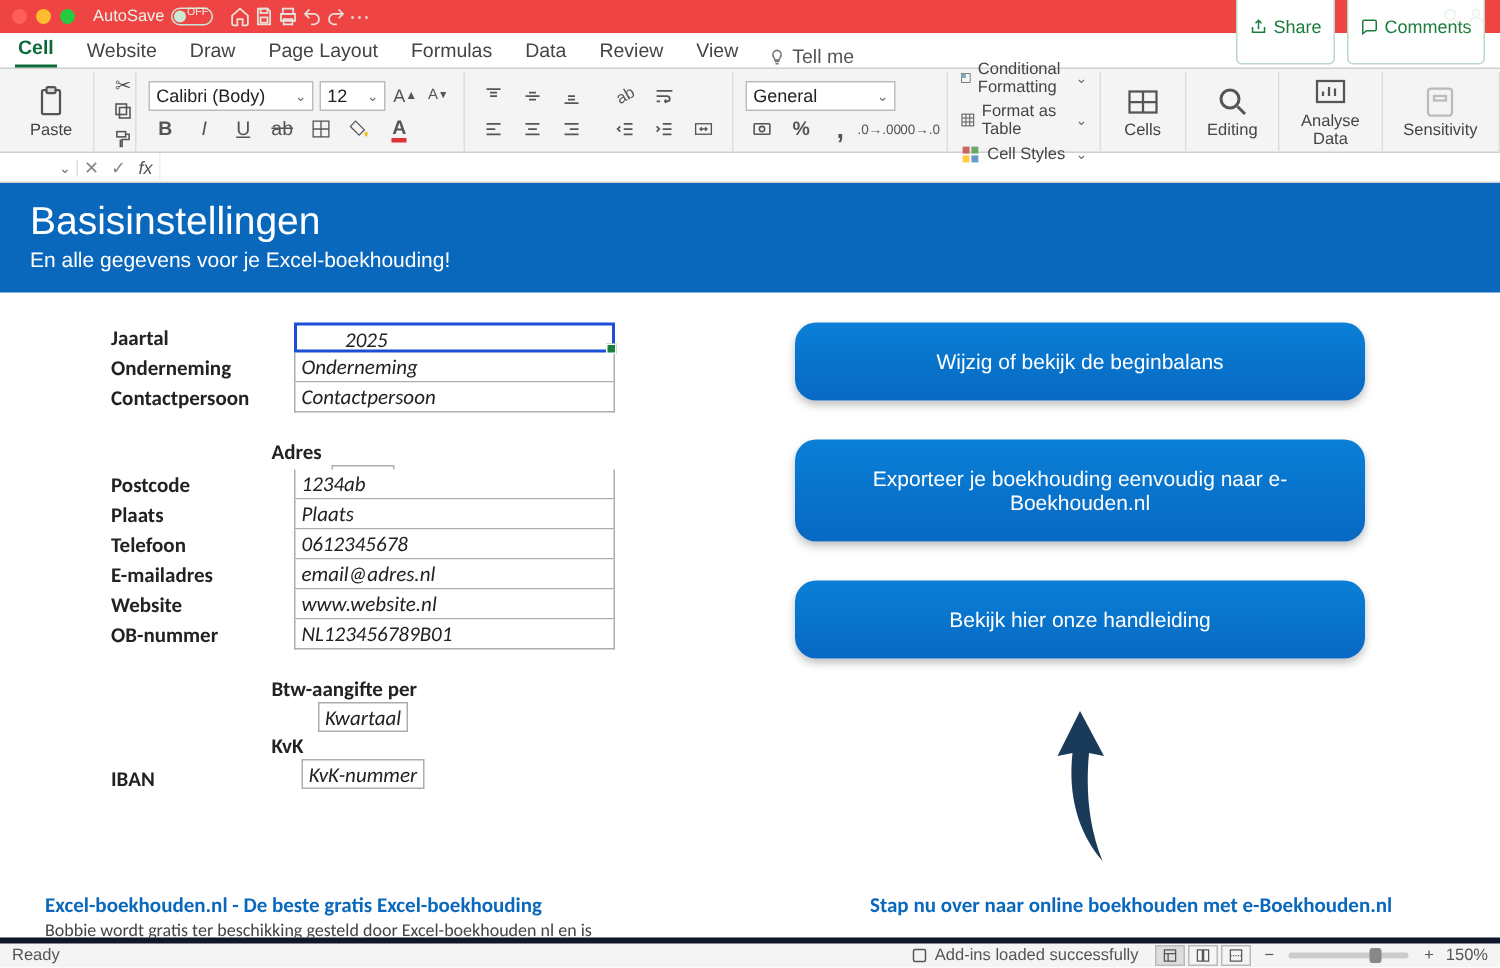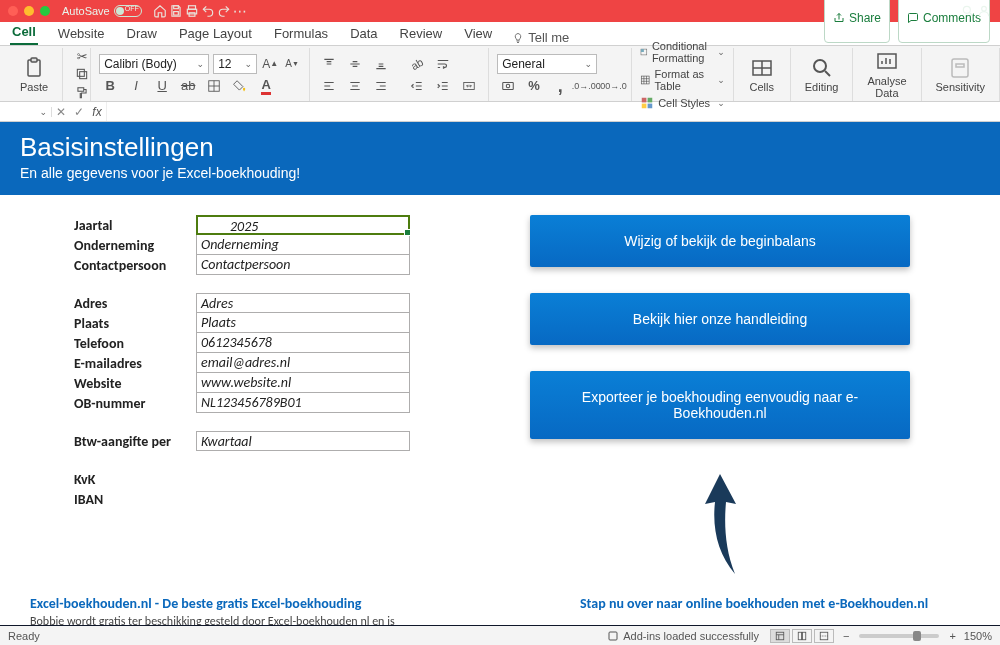--- a/index.html
+++ b/index.html
@@ -45,35 +45,35 @@
   .fbtn { width: 18px; text-align: center; color: #888; }
   .fx { font-style: italic; color:#555; }
   
   .sheet { height: calc(645px - 22px - 24px - 56px - 20px - 20px); overflow: hidden; background: #fff; }
   .banner { background: #0a68bc; color: #fff; padding: 10px 20px 14px; }
   .banner h1 { font-weight: 400; font-size: 26px; margin-bottom: 2px; }
   .banner .sub { font-size: 14px; }
   .content { display: flex; padding: 20px 10px 10px 30px; gap: 40px; }
   .left { width: 380px; }
   .frow { display: flex; align-items: center; height: 20px; font-size: 14px; margin-left: 44px; }
-  .frow.gap { margin-top: 18px; }
+  .frow.gap { margin-top: 18px; flex-direction: column; }
   .flab { width: 122px; font-weight: 700; font-family: Calibri, Arial, sans-serif; }
   .fval { flex: 1; font-style: italic; font-family: Calibri, Arial, sans-serif; border: 1px solid #aeadad; border-top: none; padding: 0 4px; height: 20px; line-height: 19px; background:#fff; font-size:14px; }
   .frow.first .fval { border-top: 1px solid #aeadad; }
-  .frow.sel .fval { border: 2px solid #4d7c0f; position: relative; padding-left: 32px; }
+  .frow.sel .fval { border: 2px solid #1d4ed8; position: relative; padding-left: 32px; }
   .frow.sel .fval::after { content:""; position:absolute; right:-3px; bottom:-3px; width:5px; height:5px; background:#1a7d3d; border:1px solid #fff;}
   .right { flex: 1; display: flex; flex-direction: column; align-items: center; padding-top: 0; }
-  .bluebtn { width: 380px; background: linear-gradient(#0a7fd6,#0769c3); color:#fff; text-align:center; padding: 18px 10px; border-radius: 2px; margin-bottom: 26px; font-size: 14px; box-shadow: 0 3px 6px rgba(0,0,0,.25); cursor:pointer; }
+  .bluebtn { width: 380px; background: linear-gradient(#0a7fd6,#0769c3); color:#fff; text-align:center; padding: 18px 10px; border-radius: 14px; margin-bottom: 26px; font-size: 14px; box-shadow: 0 3px 6px rgba(0,0,0,.25); cursor:pointer; }
   .arrow { margin-top: 4px; width: 60px; height: 110px; }
   .footer-links { display:flex; padding: 6px 30px 0; gap: 90px; font-family: Calibri, Arial, sans-serif; }
   .flink { color:#0a68bc; font-size:14px;font-weight:bold; }
   .ftxt { font-size:12px; color:#444; white-space:nowrap; overflow:hidden; }
   .fl-col { display:flex; flex-direction:column; gap:2px; }
   
-  .status { height: 20px; background: #f4f4f4; border-top: 1px solid #0f172a; display: flex; align-items: center; font-size: 11px; padding: 0 8px; color:#555; }
+  .status { height: 20px; background: #f4f4f4; border-top: 4px solid #0f172a; display: flex; align-items: center; font-size: 11px; padding: 0 8px; color:#555; }
   .status .sp { flex:1; }
   .viewbtn { width:20px; height:14px; border:1px solid #bbb; margin:0 1px; display:inline-flex; align-items:center; justify-content:center;}
   .viewbtn.active { background:#ddd; }
   .zoomslider { width:80px; height:4px; background:#ccc; margin:0 6px; position:relative; border-radius:2px;}
   .zoomslider::after { content:""; position:absolute; right:18px; top:-3px; width:8px; height:10px; background:#888; border-radius:2px;}
   svg { display:block; }
 </style>
 </head>
 <body>
 
@@ -414,20 +414,24 @@
         </div>
       <div class="frow">
           <div class="flab">Contactpersoon</div>
           <div class="fval">Contactpersoon</div>
         </div>
       <div class="frow first gap">
           <div class="flab">Adres</div>
           <div class="fval">Adres</div>
         </div>
       <div class="frow">
+          <div class="flab">Postcode</div>
+          <div class="fval">1234ab</div>
+        </div>
+      <div class="frow">
           <div class="flab">Plaats</div>
           <div class="fval">Plaats</div>
         </div>
       <div class="frow">
           <div class="flab">Telefoon</div>
           <div class="fval">0612345678</div>
         </div>
       <div class="frow">
           <div class="flab">E-mailadres</div>
           <div class="fval">email@adres.nl</div>
@@ -439,29 +443,30 @@
       <div class="frow">
           <div class="flab">OB-nummer</div>
           <div class="fval">NL123456789B01</div>
         </div>
       <div class="frow first gap">
           <div class="flab">Btw-aangifte per</div>
           <div class="fval">Kwartaal</div>
         </div>
       <div class="frow first gap">
           <div class="flab">KvK</div>
+          <div class="fval">KvK-nummer</div>
         </div>
       <div class="frow">
           <div class="flab">IBAN</div>
         </div>
     </div>
     <div class="right">
       <div class="bluebtn">Wijzig of bekijk de beginbalans</div>
+      <div class="bluebtn">Exporteer je boekhouding eenvoudig naar e-Boekhouden.nl</div>
       <div class="bluebtn">Bekijk hier onze handleiding</div>
-      <div class="bluebtn">Exporteer je boekhouding eenvoudig naar e-Boekhouden.nl</div>
       <svg class="arrow" viewBox="0 0 60 110">
         <path d="M30 5 15 35 25 33 C22 60 28 85 45 105 C35 80 34 55 36 33 L46 35 Z" fill="#1a3a5a"></path>
       </svg>
     </div>
   </div>
   <div class="footer-links">
     <div class="fl-col" style="width:460px">
       <div class="flink">Excel-boekhouden.nl - De beste gratis Excel-boekhouding</div>
       <div class="ftxt">Bobbie wordt gratis ter beschikking gesteld door Excel-boekhouden nl en is</div>
     </div>

